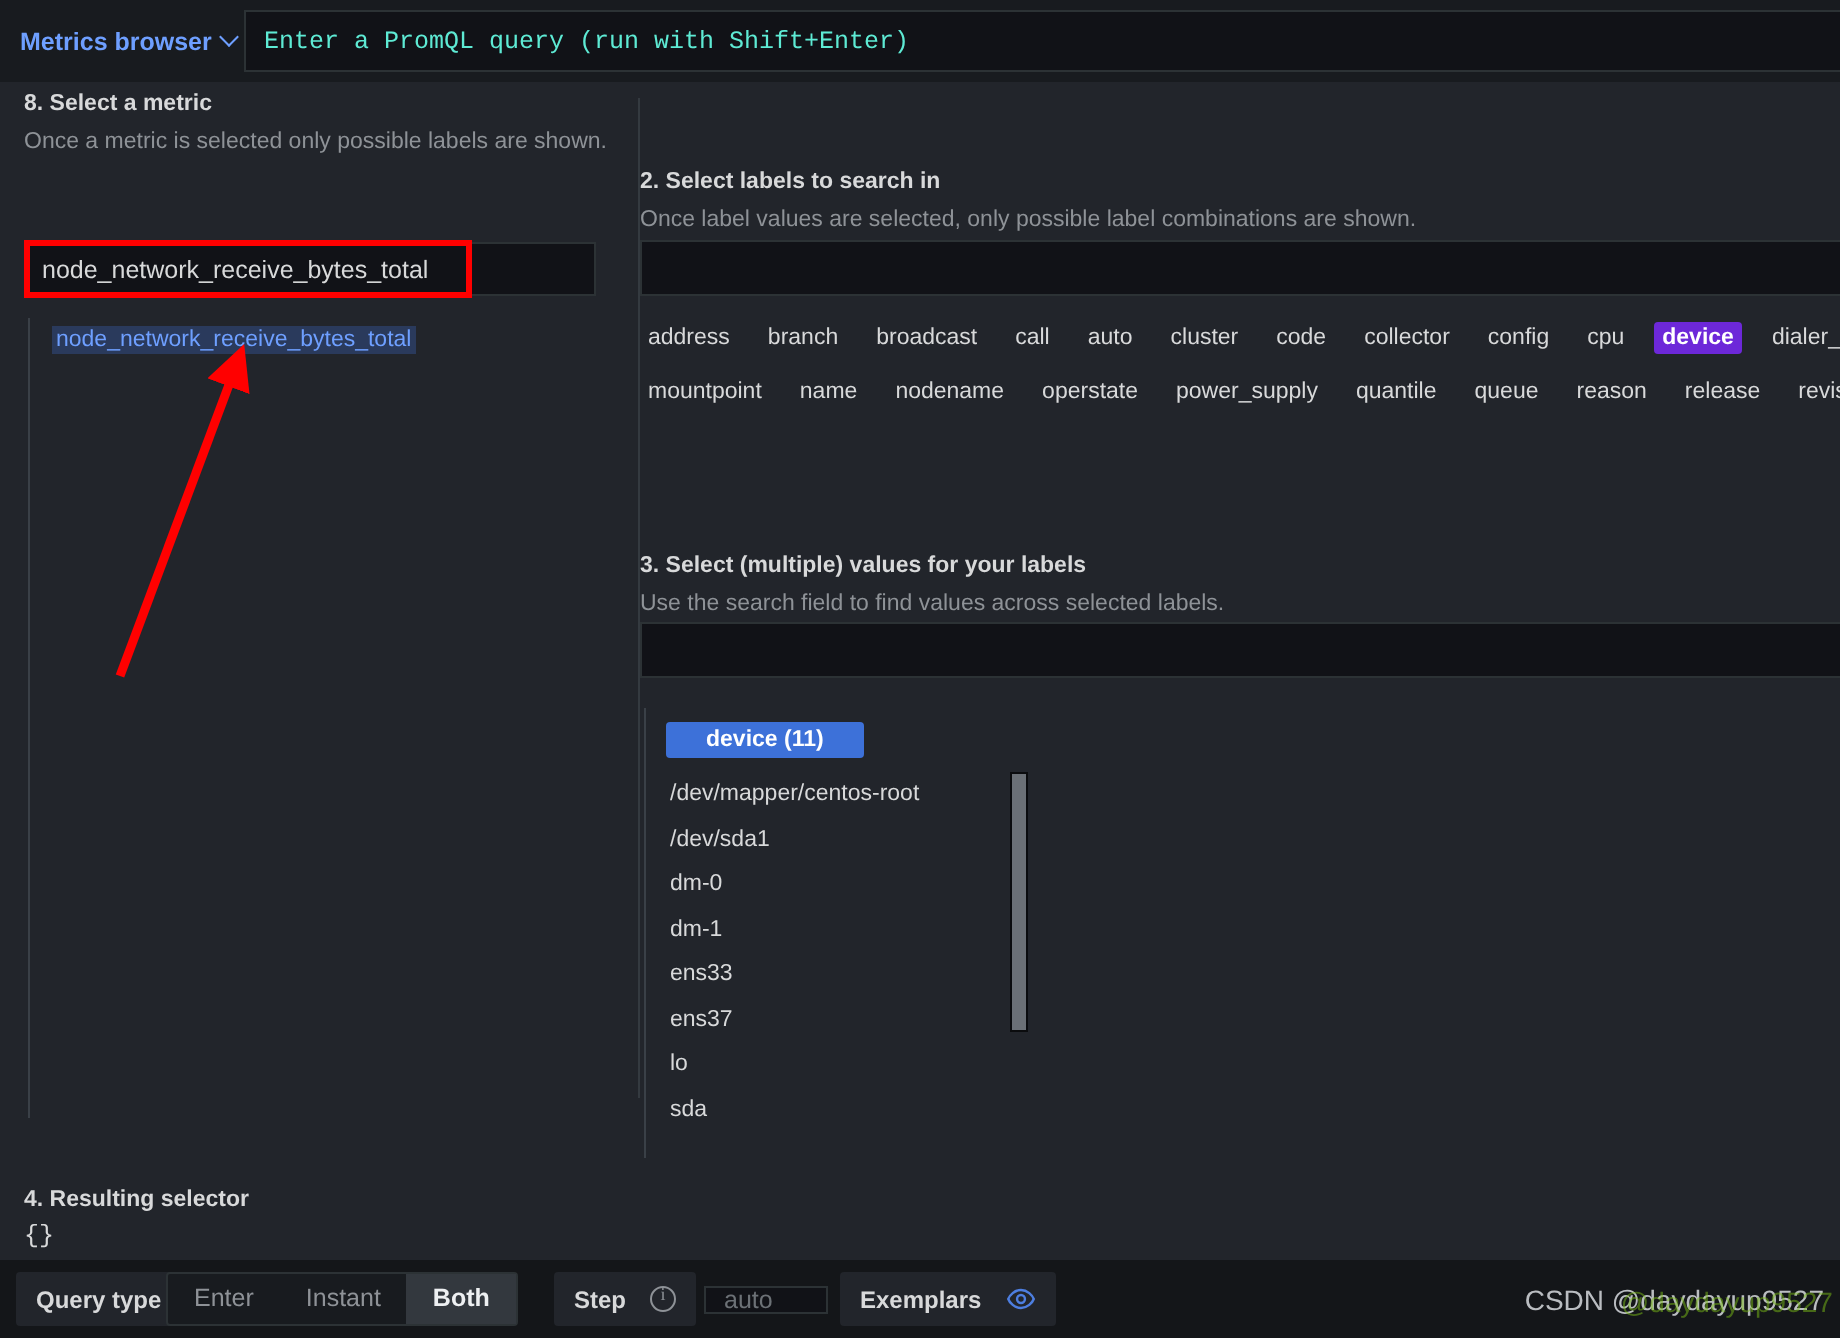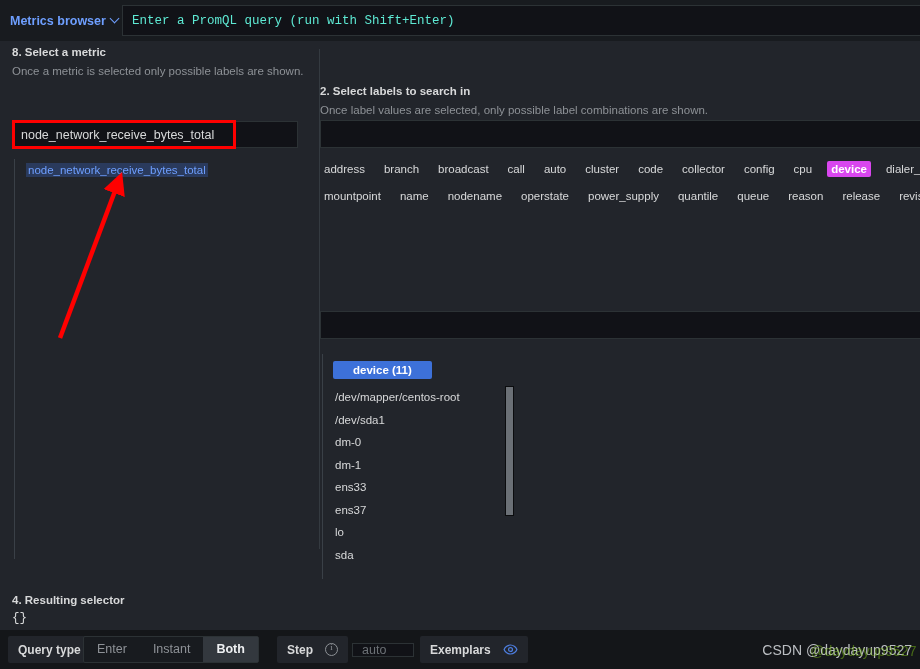--- a/index.html
+++ b/index.html
@@ -87,21 +87,21 @@
   }
   .label-rows { position: absolute; left: 320px; top: 114px; width: 604px; }
   .label-row {
     height: 27px; display: flex; align-items: center; gap: 11px;
     overflow: hidden; white-space: nowrap;
   }
   .lab {
     color: #d8d9da; font-size: 11.5px; padding: 2px 4px;
     cursor: pointer; border-radius: 2px; flex: 0 0 auto;
   }
-  .lab.sel { background: #d946ef; color: #ffffff; font-weight: bold; }
+  .lab.sel { background: #6d28d9; color: #ffffff; font-weight: bold; }
 
   
   .s3 { position: absolute; left: 320px; top: 236px; width: 600px; }
   .s3 .sec-title { display: block; margin-bottom: 3px; }
   .values-input {
     position: absolute; left: 320px; top: 270px; width: 604px; height: 28px;
     background: #111217; border: 1px solid #2c3235;
   }
   .values-box {
     position: absolute; left: 322px; top: 313px; width: 300px; height: 225px;
@@ -260,20 +260,24 @@
           <div class="lab">operstate</div>
           <div class="lab">power_supply</div>
           <div class="lab">quantile</div>
           <div class="lab">queue</div>
           <div class="lab">reason</div>
           <div class="lab">release</div>
           <div class="lab">revision</div>
         </div>
     </div>
 
+    <div class="s3">
+      <span class="sec-title">3. Select (multiple) values for your labels</span>
+      <span class="sec-sub">Use the search field to find values across selected labels.</span>
+    </div>
 
     <div class="values-input"></div>
 
     <div class="values-box">
       <div class="val-head">device (11)</div>
       <div class="val-list" id="values-list">
         <div class="val-scroll"></div>
       <div class="val-item">/dev/mapper/centos-root</div>
           <div class="val-item">/dev/sda1</div>
           <div class="val-item">dm-0</div>

